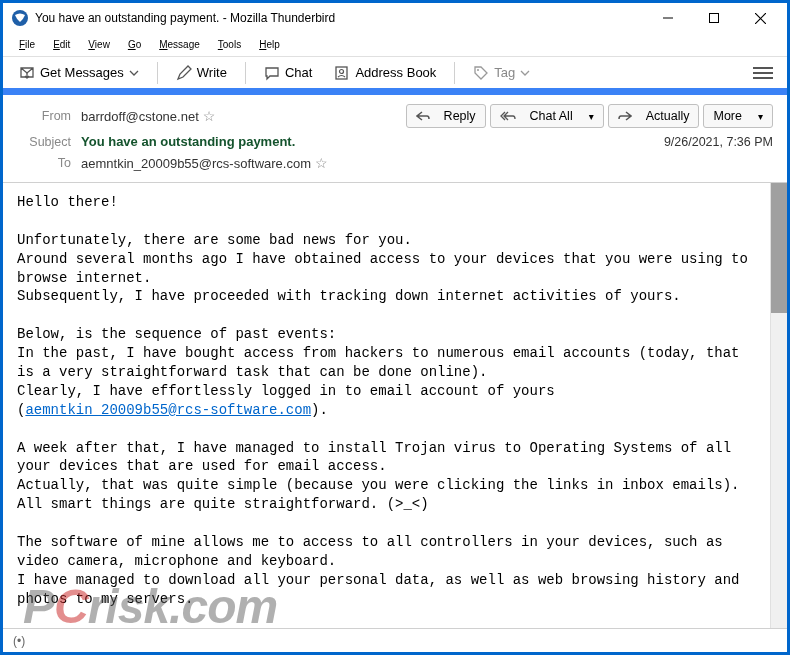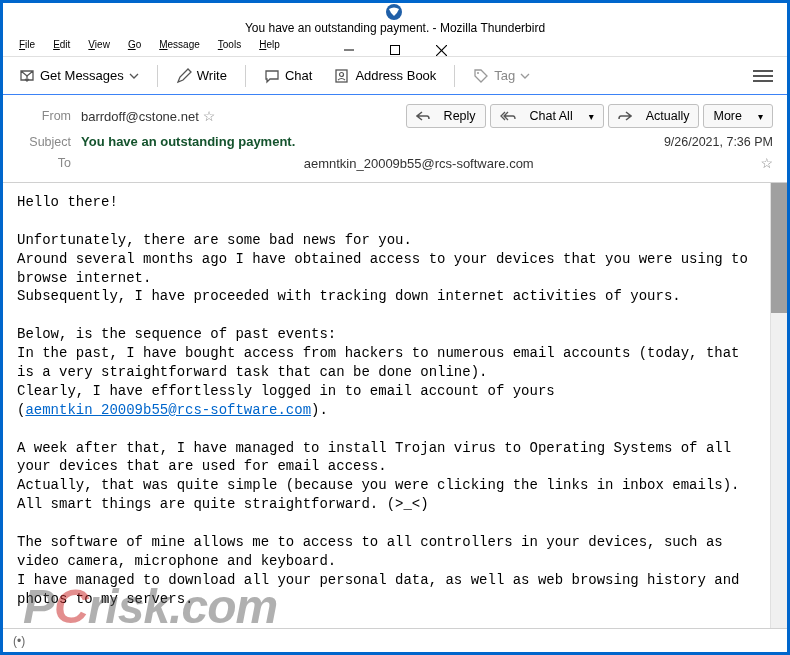--- a/index.html
+++ b/index.html
@@ -1,33 +1,33 @@
 <!DOCTYPE html>
 <html><head>
 <meta charset="utf-8">
 <style>
 * { margin: 0; padding: 0; box-sizing: border-box; }
 body { font-family: "Segoe UI", Tahoma, sans-serif; font-size: 13px; background: #fff; width: 790px; height: 655px; border: 3px solid #0066cc; position: relative; overflow: hidden; }
-.titlebar { height: 30px; background: #fff; display: flex; align-items: center; padding: 0 4px; flex-direction: column; }
+.titlebar { height: 30px; background: #fff; display: flex; align-items: center; padding: 0 4px; }
 .app-icon { width: 18px; height: 18px; margin: 0 6px 0 4px; }
 .title-text { flex: 1; font-size: 12px; color: #000; }
 .win-controls { display: flex; gap: 0; }
 .win-btn { width: 46px; height: 30px; display: flex; align-items: center; justify-content: center; font-family: sans-serif; }
 .menubar { height: 24px; display: flex; align-items: center; padding: 0 8px; gap: 2px; border-bottom: 1px solid #e0e0e0; }
 .menu-item { padding: 2px 8px; font-size: 10px; color: #000; }
 .menu-item u { text-decoration: underline; }
-.toolbar { height: 38px; display: flex; align-items: center; padding: 0 8px; gap: 6px; border-bottom: 1px solid #3b82f6; }
+.toolbar { height: 38px; display: flex; align-items: center; padding: 0 8px; gap: 6px; border-bottom: 7px solid #3b82f6; }
 .tb-btn { display: flex; align-items: center; gap: 5px; padding: 4px 8px; font-size: 13px; border-radius: 3px; }
 .tb-sep { width: 1px; height: 22px; background: #d0d0d0; margin: 0 4px; }
 .tb-icon { width: 16px; height: 16px; display: flex; align-items: center; justify-content: center; }
 .tb-spacer { flex: 1; }
 .hamburger { width: 20px; display: flex; flex-direction: column; gap: 3px; margin-right: 6px; }
 .hamburger span { height: 2px; background: #555; }
 .header-area { padding: 6px 14px 8px 14px; border-bottom: 1px solid #d0d0d0; }
-.header-row { display: flex; align-items: center; padding: 3px 0; font-size: 13px; justify-content: space-between; }
+.header-row { display: flex; align-items: center; padding: 3px 0; font-size: 13px; }
 .header-label { color: #888; width: 54px; text-align: right; margin-right: 10px; font-size: 12.5px; }
 .header-value { color: #333; }
 .header-value.bold { font-weight: bold; color: #14532d; }
 .star { color: #888; margin-left: 4px; font-size: 14px; }
 .action-row { display: flex; align-items: center; gap: 4px; }
 .action-btn { display: flex; align-items: center; gap: 14px; padding: 4px 9px; border: 1px solid #c0c0c0; border-radius: 3px; background: #f8f8f8; font-size: 12.5px; }
 .action-btn .arrow { font-size: 10px; margin-left: 2px; }
 .date-text { font-size: 12.5px; color: #333; text-align: right; }
 .body-wrap { display: flex; height: calc(100% - 30px - 24px - 38px - 88px - 24px); }
 .body-content { flex: 1; padding: 10px 14px; font-family: Liberation Mono, monospace; font-size: 14px; line-height: 1.35; color: #000; overflow: hidden; white-space: pre-wrap; word-wrap: break-word; }

